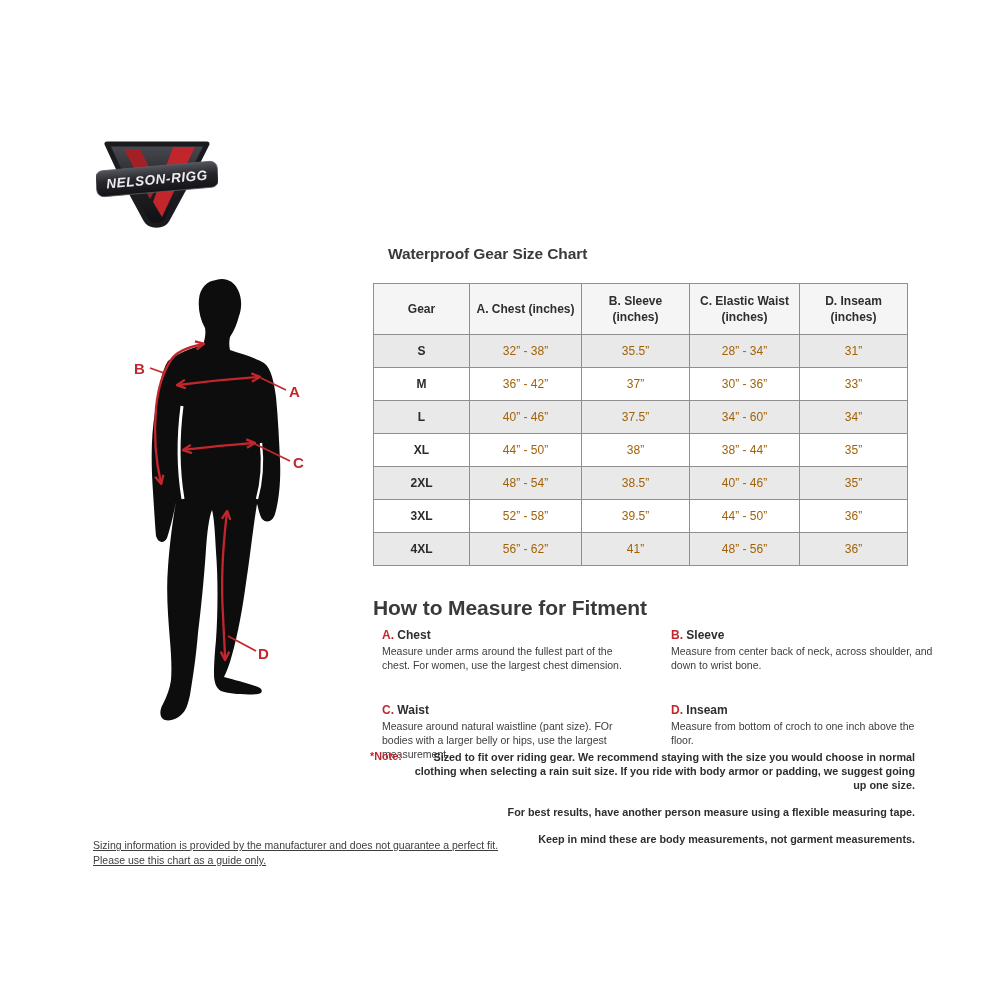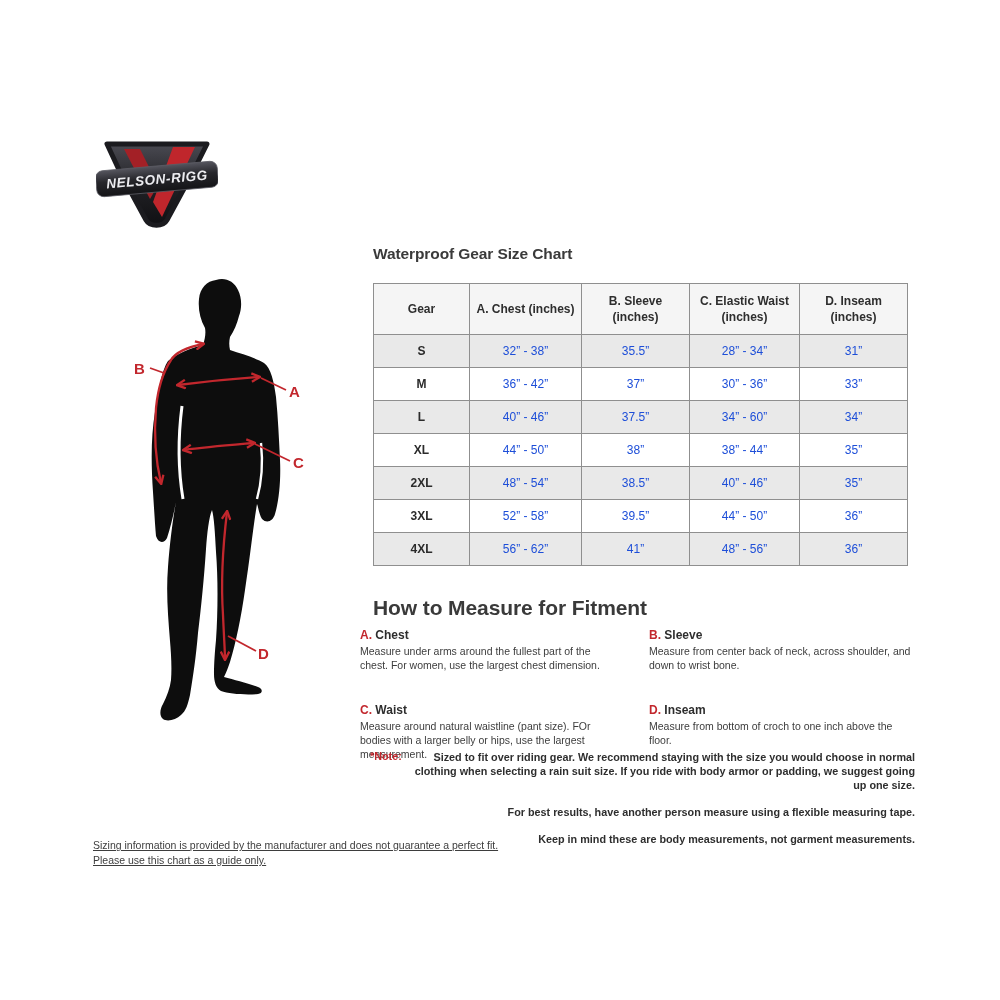--- a/index.html
+++ b/index.html
@@ -14,21 +14,21 @@
     height: 1000px;
     background: #ffffff;
     overflow: hidden;
   }
   
   .logo { position: absolute; left: 96px; top: 128px; width: 122px; height: 102px; }
   
   .figure { position: absolute; left: 115px; top: 270px; width: 195px; height: 460px; }
   
   .chart-title {
-    position: absolute; left: 373px; top: 245px;
+    position: absolute; left: 388px; top: 245px;
     font-size: 15.5px; font-weight: bold; color: #3a3a3a; letter-spacing: -0.1px;
   }
   table.size-table {
     position: absolute; left: 373px; top: 283px;
     width: 534px;
     border-collapse: collapse;
     table-layout: fixed;
     font-size: 12px;
   }
   table.size-table th, table.size-table td {
@@ -37,30 +37,30 @@
     vertical-align: middle;
     padding: 2px 4px;
   }
   table.size-table th {
     height: 51px;
     background: #f5f5f5;
     font-weight: bold;
     color: #2e2e2e;
     line-height: 1.35;
   }
-  table.size-table td { height: 33px; color: #1d4ed8; background: #ffffff; }
+  table.size-table td { height: 33px; color: #a16207; background: #ffffff; }
   table.size-table td:first-child { font-weight: bold; color: #2b2b2b; }
   table.size-table tbody tr:nth-child(odd) td { background: #e9e9e9; }
   
   .measure-heading {
     position: absolute; left: 373px; top: 596px;
     font-size: 21px; font-weight: bold; color: #3a3a3a; letter-spacing: -0.1px;
   }
   .measure-grid {
-    position: absolute; left: 360px; top: 628px;
+    position: absolute; left: 382px; top: 628px;
     width: 540px;
     display: grid;
     grid-template-columns: 258px 262px;
     column-gap: 20px;
     row-gap: 13px;
     gap: 31px;
   }
   .m-title { font-size: 12px; font-weight: bold; color: #2e2e2e; margin-bottom: 2px; }
   .m-title .red-letter { color: #c2272d; }
   .m-body { font-size: 10.5px; color: #3d3d3d; line-height: 14px; }

